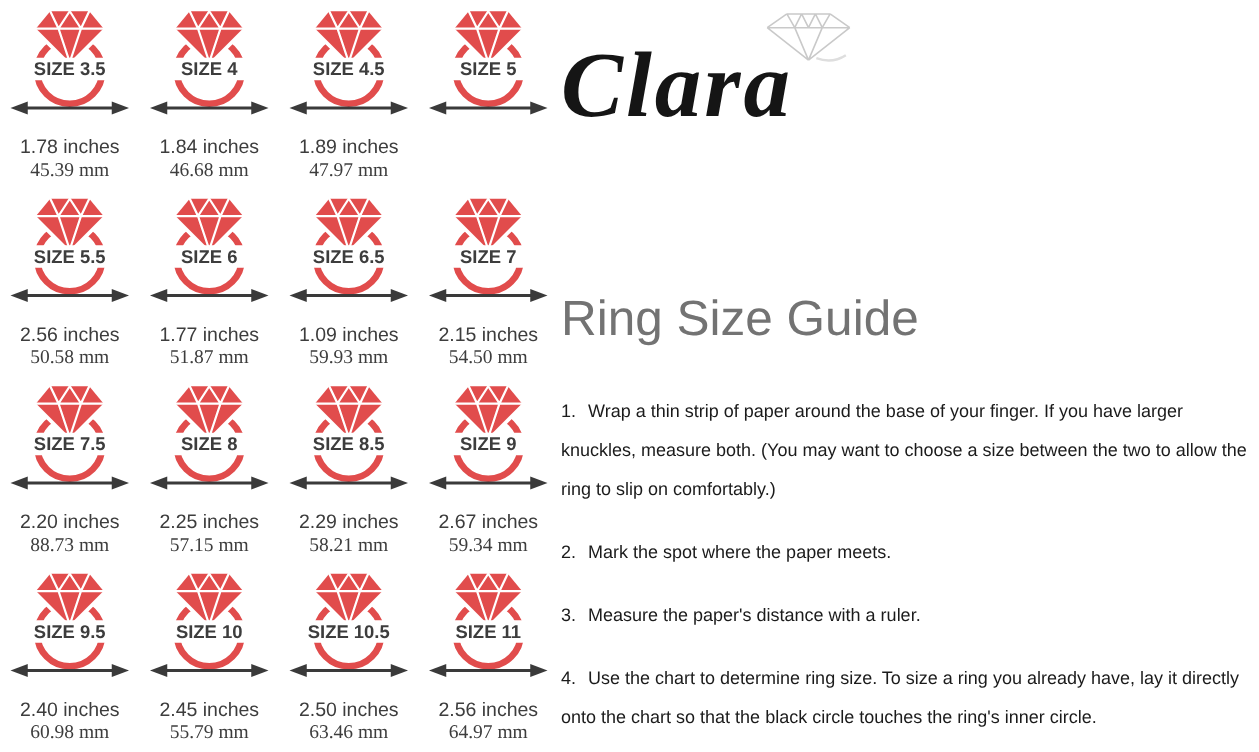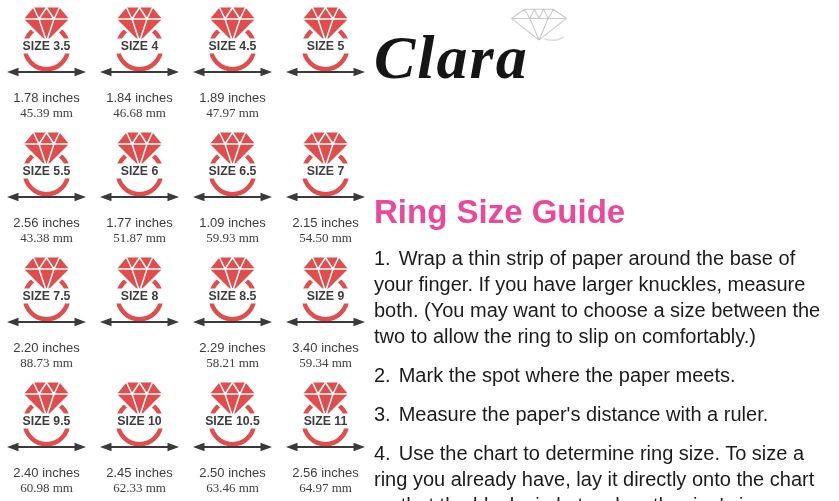--- a/index.html
+++ b/index.html
@@ -36,23 +36,23 @@
   .meas .mm{margin-top:0;font-family:Liberation Serif, serif;}
   
   .right{position:absolute;left:374px;top:0;width:461px;height:365px;}
   .logo{position:absolute;left:0;top:0;width:461px;height:110px;}
   .logo-word{position:absolute;font-family:"Liberation Serif",serif;font-style:italic;font-weight:700;font-size:62px;letter-spacing:2px;z-index:1;white-space:nowrap;}
   .logo-clara{left:0;top:22px;color:var(--logo-black);}
   .logo-pucci{left:203px;top:26px;color:var(--logo-red);}
   .logo-diamond{position:absolute;left:132px;top:6px;width:66px;height:38px;z-index:0;}
   .logo-diamond path{fill:none;stroke:var(--dia-gray);stroke-width:1.6px;}
   .logo-diamond .swoosh{stroke:#dedede;stroke-width:2.4px;}
-  .guide-title{position:absolute;left:0;top:193px;font-size:33px;font-weight:700;color:#ec4899;letter-spacing:0;}
+  .guide-title{position:absolute;left:0;top:193px;font-size:33px;font-weight:400;color:#737373;letter-spacing:0;}
   .steps{position:absolute;left:0;top:245px;width:458px;}
-  .step{font-size:20px;line-height:26px;margin-bottom:13px;color:var(--text-dark);}
+  .step{font-size:12px;line-height:26px;margin-bottom:13px;color:var(--text-dark);margin-top:16px;}
   .step-num{margin-right:8px;}
 </style>
 </head>
 <body>
 
 <div class="size-grid">
   <div class="cell">
       <svg viewBox="0 0 93 76" aria-hidden="true">
 
         <circle class="ring-circle" cx="46.5" cy="43.5" r="21.7"></circle>
@@ -163,21 +163,21 @@
         <text class="size-label" x="46.5" y="46.3" text-anchor="middle">SIZE 5.5</text>
 
         <g>
           <line class="arrow-line" x1="16" y1="68" x2="77" y2="68"></line>
           <polygon class="arrow-head" points="7,68 18.5,63.7 18.5,72.3"></polygon>
           <polygon class="arrow-head" points="86,68 74.5,63.7 74.5,72.3"></polygon>
         </g>
       </svg>
       <div class="meas">
         <div class="in">2.56 inches</div>
-        <div class="mm">43.38 mm</div>
+        <div class="mm">50.58 mm</div>
       </div>
     </div>
     <div class="cell">
       <svg viewBox="0 0 93 76" aria-hidden="true">
 
         <circle class="ring-circle" cx="46.5" cy="43.5" r="21.7"></circle>
 
         <g>
           <polygon class="dia-back" points="24,15 33.5,3.5 59.5,3.5 69,15 46.5,37.5"></polygon>
           <polygon class="dia-fill" points="24,15 33.5,3.5 59.5,3.5 69,15 46.5,37.5"></polygon>
@@ -286,20 +286,24 @@
 
         <rect class="label-bg" x="17" y="34.5" width="59" height="15"></rect>
         <text class="size-label" x="46.5" y="46.3" text-anchor="middle">SIZE 8</text>
 
         <g>
           <line class="arrow-line" x1="16" y1="68" x2="77" y2="68"></line>
           <polygon class="arrow-head" points="7,68 18.5,63.7 18.5,72.3"></polygon>
           <polygon class="arrow-head" points="86,68 74.5,63.7 74.5,72.3"></polygon>
         </g>
       </svg>
+      <div class="meas">
+        <div class="in">2.25 inches</div>
+        <div class="mm">57.15 mm</div>
+      </div>
     </div>
     <div class="cell">
       <svg viewBox="0 0 93 76" aria-hidden="true">
 
         <circle class="ring-circle" cx="46.5" cy="43.5" r="21.7"></circle>
 
         <g>
           <polygon class="dia-back" points="24,15 33.5,3.5 59.5,3.5 69,15 46.5,37.5"></polygon>
           <polygon class="dia-fill" points="24,15 33.5,3.5 59.5,3.5 69,15 46.5,37.5"></polygon>
           <path class="dia-facets" d="M24,15 L69,15 M33.5,3.5 L39,15 M59.5,3.5 L54,15 M46.5,3.5 L39,15 M46.5,3.5 L54,15 M39,15 L46.5,37.5 M54,15 L46.5,37.5"></path>
@@ -333,21 +337,21 @@
         <rect class="label-bg" x="17" y="34.5" width="59" height="15"></rect>
         <text class="size-label" x="46.5" y="46.3" text-anchor="middle">SIZE 9</text>
 
         <g>
           <line class="arrow-line" x1="16" y1="68" x2="77" y2="68"></line>
           <polygon class="arrow-head" points="7,68 18.5,63.7 18.5,72.3"></polygon>
           <polygon class="arrow-head" points="86,68 74.5,63.7 74.5,72.3"></polygon>
         </g>
       </svg>
       <div class="meas">
-        <div class="in">3.40 inches</div>
+        <div class="in">2.67 inches</div>
         <div class="mm">59.34 mm</div>
       </div>
     </div>
     <div class="cell">
       <svg viewBox="0 0 93 76" aria-hidden="true">
 
         <circle class="ring-circle" cx="46.5" cy="43.5" r="21.7"></circle>
 
         <g>
           <polygon class="dia-back" points="24,15 33.5,3.5 59.5,3.5 69,15 46.5,37.5"></polygon>
@@ -384,21 +388,21 @@
         <text class="size-label" x="46.5" y="46.3" text-anchor="middle">SIZE 10</text>
 
         <g>
           <line class="arrow-line" x1="16" y1="68" x2="77" y2="68"></line>
           <polygon class="arrow-head" points="7,68 18.5,63.7 18.5,72.3"></polygon>
           <polygon class="arrow-head" points="86,68 74.5,63.7 74.5,72.3"></polygon>
         </g>
       </svg>
       <div class="meas">
         <div class="in">2.45 inches</div>
-        <div class="mm">62.33 mm</div>
+        <div class="mm">55.79 mm</div>
       </div>
     </div>
     <div class="cell">
       <svg viewBox="0 0 93 76" aria-hidden="true">
 
         <circle class="ring-circle" cx="46.5" cy="43.5" r="21.7"></circle>
 
         <g>
           <polygon class="dia-back" points="24,15 33.5,3.5 59.5,3.5 69,15 46.5,37.5"></polygon>
           <polygon class="dia-fill" points="24,15 33.5,3.5 59.5,3.5 69,15 46.5,37.5"></polygon>

